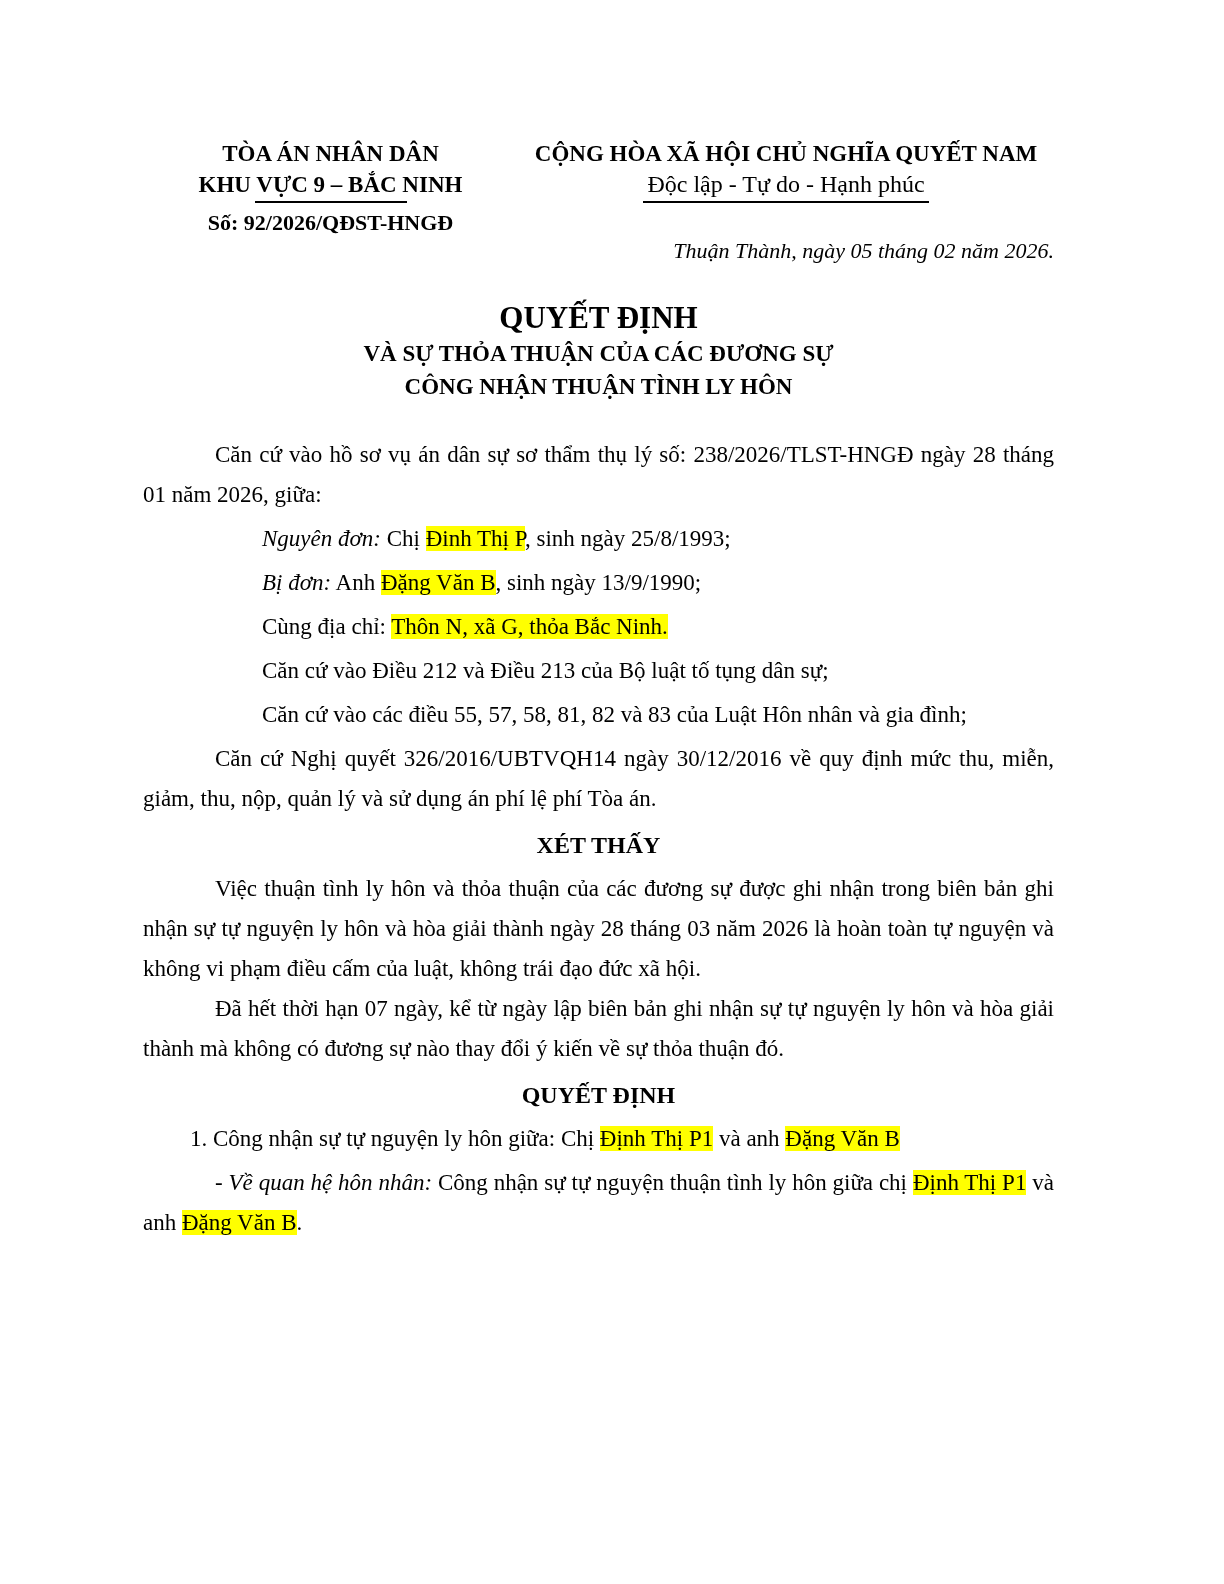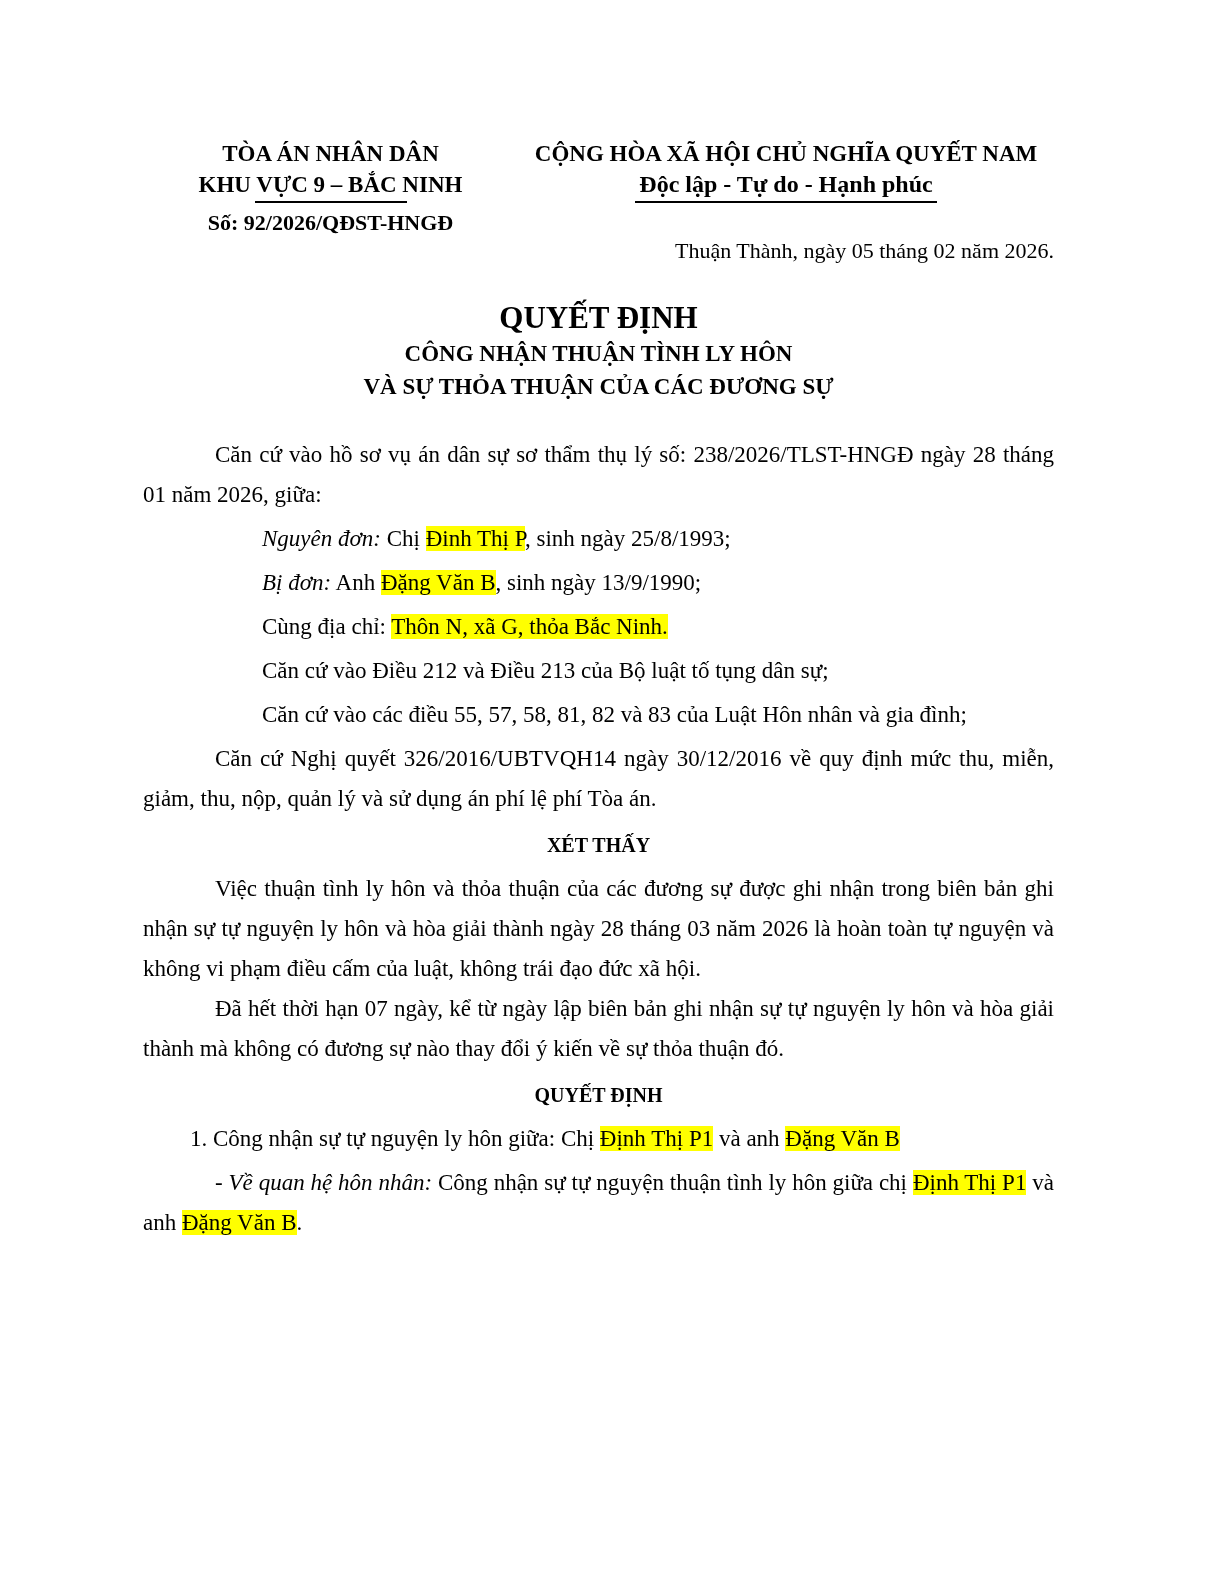--- a/index.html
+++ b/index.html
@@ -19,53 +19,53 @@
   }
 
   
   .hdr { display: flex; align-items: flex-start; }
   .hdr-left { width: 375px; text-align: center; flex: 0 0 auto; }
   .hdr-right { flex: 1 1 auto; text-align: center; }
   .hdr-line-bold { font-weight: bold; font-size: 23px; line-height: 31px; }
   .hdr-right .hdr-line-bold { font-size: 23px; }
   .motto {
     display: inline-block;
-    font-weight: bold; font-size: 24px; line-height: 30px;
+    font-weight: normal; font-size: 24px; line-height: 30px;
     border-bottom: 2px solid var(--ink);
     padding: 0 4px 2px 4px;
   }
   .court-rule {
     width: 152px; height: 0;
     border-bottom: 2px solid var(--ink);
     margin: 1px auto 5px auto;
   }
   .doc-number { font-size: 22px; line-height: 30px; font-weight: bold; }
   .dateline {
-    font-size: 22px; line-height: 28px;
+    font-style: italic; font-size: 22px; line-height: 28px;
     text-align: right; padding-right: 0px; margin-top: 34px;
   }
 
   
   .title-block { text-align: center; margin-top: 34px; }
   .title-main { font-weight: bold; font-size: 31px; line-height: 38px; }
   .title-sub { font-weight: bold; font-size: 23px; line-height: 33px; }
 
   
   .doc { margin-top: 32px; font-size: 23px; }
   .doc p {
     margin: 0; padding: 0;
     line-height: 40px;
     text-align: justify;
     text-indent: 72px;
   }
   .doc p.tight { text-align: left; margin-left: 47px; }
   .doc p.no-indent { text-indent: 0; }
   .doc p.sp { margin-top: 4px; }
   .section-heading {
-    text-align: center; font-weight: bold; font-size: 20px;
+    text-align: center; font-weight: bold; font-size: 24px;
     line-height: 40px; margin: 6px 0 4px 0;
   }
   .i { font-style: italic; }
   .hl { background: var(--hl); }
 </style>
 </head>
 <body>
 
 <div class="page">
 
@@ -78,22 +78,22 @@
     </div>
     <div class="hdr-right">
       <div class="hdr-line-bold">CỘNG HÒA XÃ HỘI CHỦ NGHĨA QUYẾT NAM</div>
       <div><span class="motto">Độc lập - Tự do - Hạnh phúc</span></div>
       <div class="dateline">Thuận Thành, ngày 05 tháng 02 năm 2026.</div>
     </div>
   </div>
 
   <div class="title-block">
     <div class="title-main">QUYẾT ĐỊNH</div>
+    <div class="title-sub">VÀ SỰ THỎA THUẬN CỦA CÁC ĐƯƠNG SỰ</div>
     <div class="title-sub">CÔNG NHẬN THUẬN TÌNH LY HÔN</div>
-    <div class="title-sub">VÀ SỰ THỎA THUẬN CỦA CÁC ĐƯƠNG SỰ</div>
   </div>
 
   <div class="doc">
 
     <p>Căn cứ vào hồ sơ vụ án dân sự sơ thẩm thụ lý số: 238/2026/TLST-HNGĐ ngày 28 tháng 01 năm 2026, giữa:</p>
 
     <p class="tight sp"><span class="i">Nguyên đơn:</span><span> Chị </span><span class="hl">Đinh Thị P</span><span>, sinh ngày 25/8/1993;</span></p>
 
     <p class="tight sp"><span class="i">Bị đơn:</span><span> Anh </span><span class="hl">Đặng Văn B</span><span>, sinh ngày 13/9/1990;</span></p>
 

